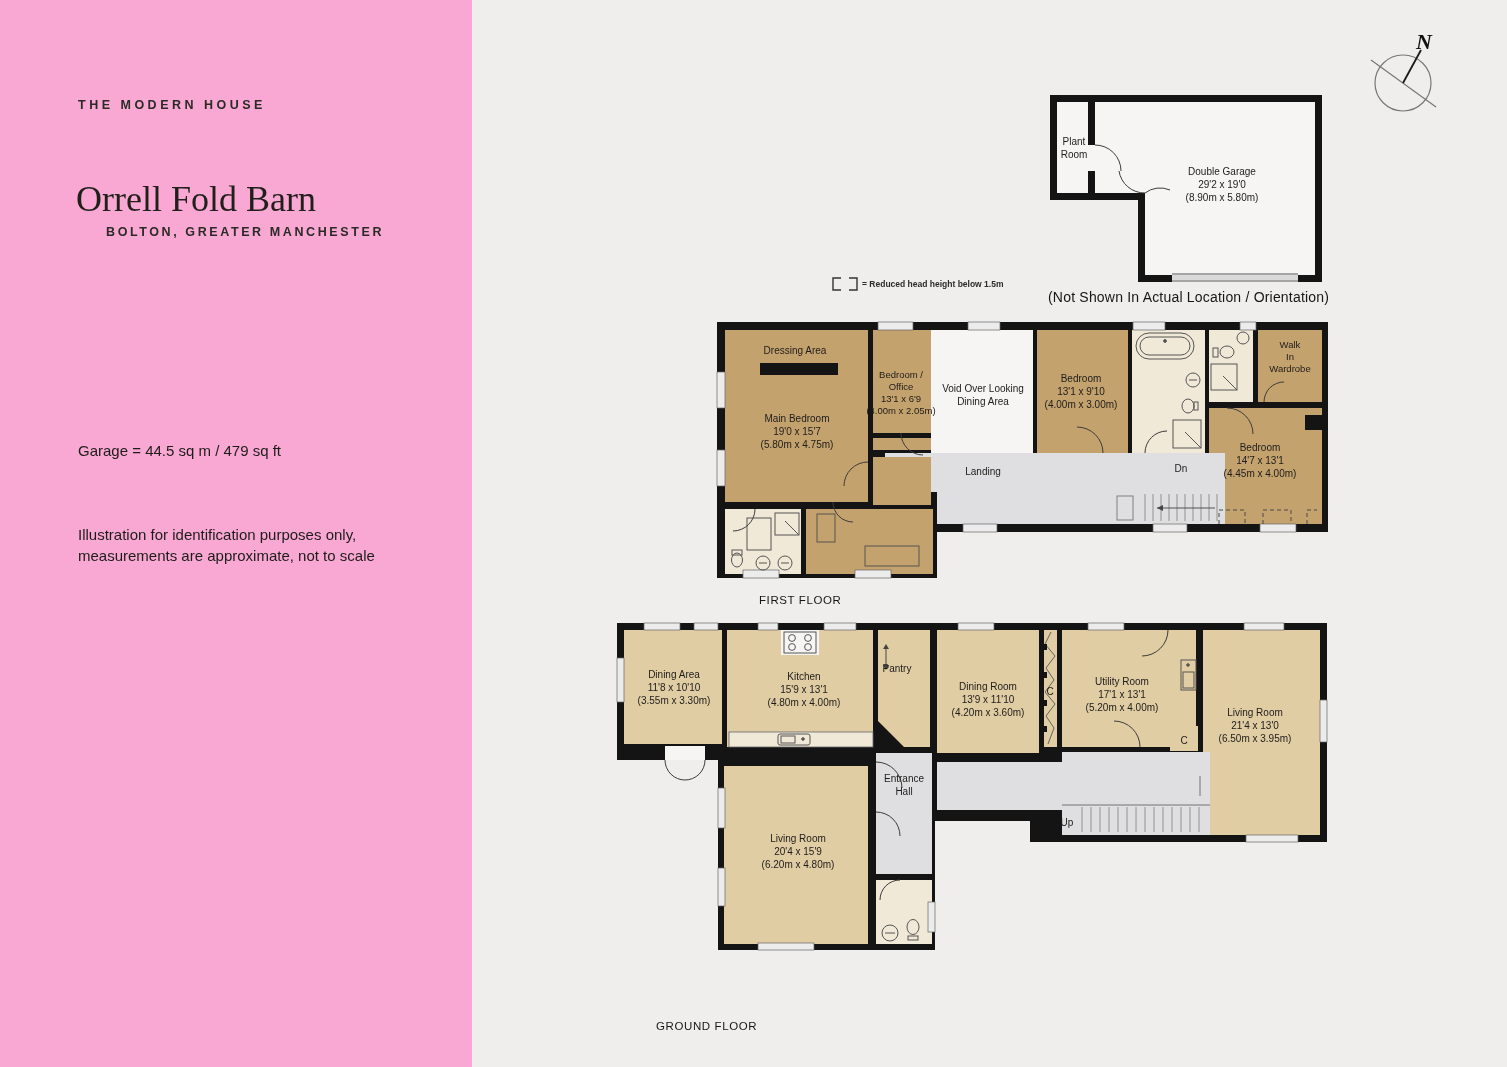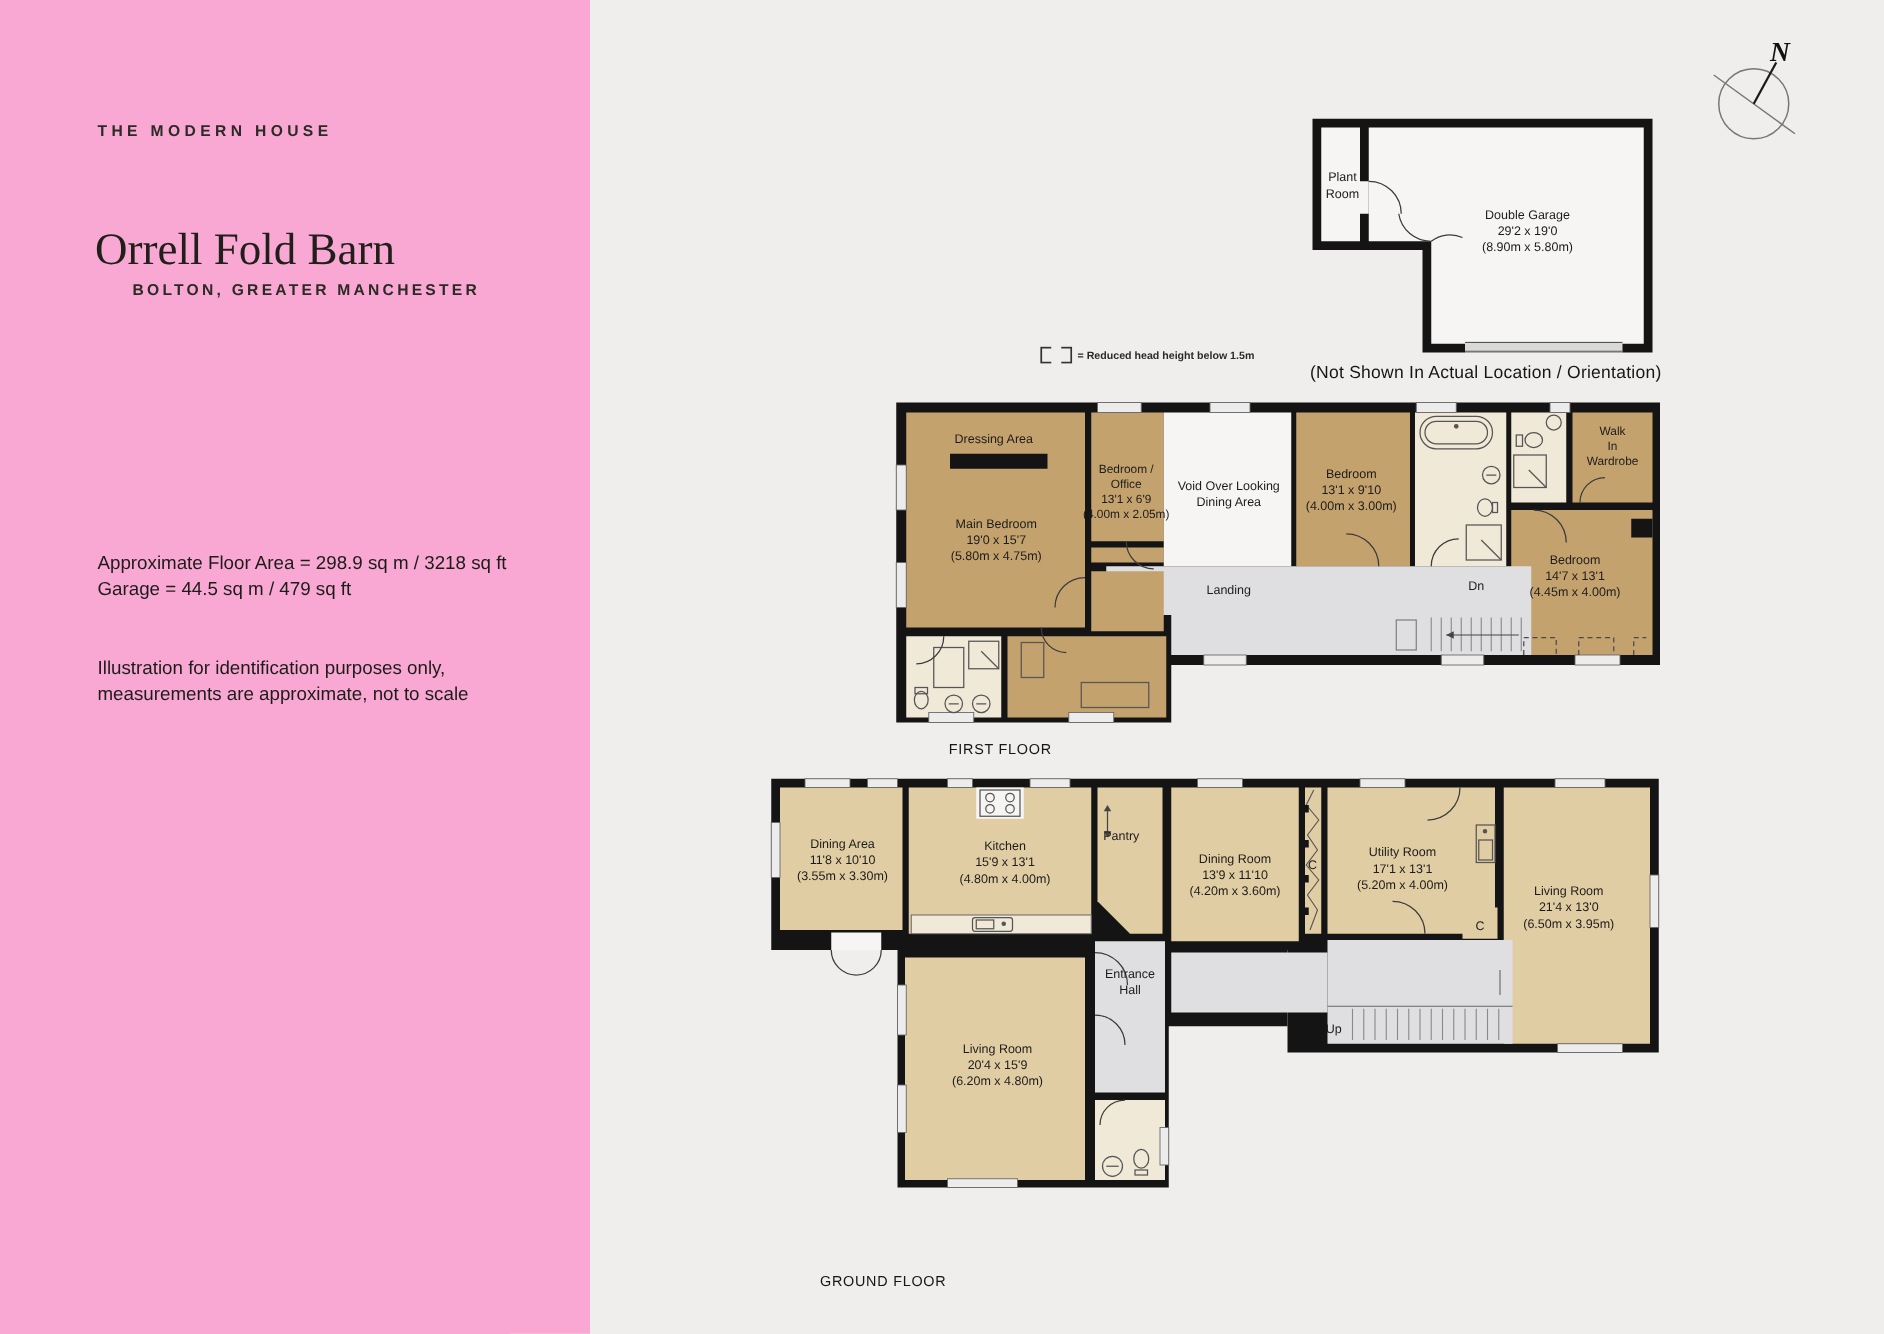--- a/index.html
+++ b/index.html
@@ -25,21 +25,20 @@
   svg text.small{font-size:9.5px;}
 </style>
 </head>
 <body>
 
 <div class="abs sidebar">
   <div class="abs brand">THE MODERN HOUSE</div>
   <div class="abs title">Orrell Fold Barn</div>
   <div class="abs location">BOLTON, GREATER MANCHESTER</div>
   <div class="abs stats">
-    <div>Approximate Floor Area = 298.9 sq m / 3218 sq ft</div>
     <div>Garage = 44.5 sq m / 479 sq ft</div>
   </div>
   <div class="abs disclaimer">
     <div>Illustration for identification purposes only,</div>
     <div>measurements are approximate, not to scale</div>
   </div>
 </div>
 
 <svg class="abs" style="left:1363px;top:28px" width="84" height="92" viewBox="0 0 84 92">
   <circle cx="40" cy="55" r="28" fill="none" stroke="#777" stroke-width="1.2"></circle>

